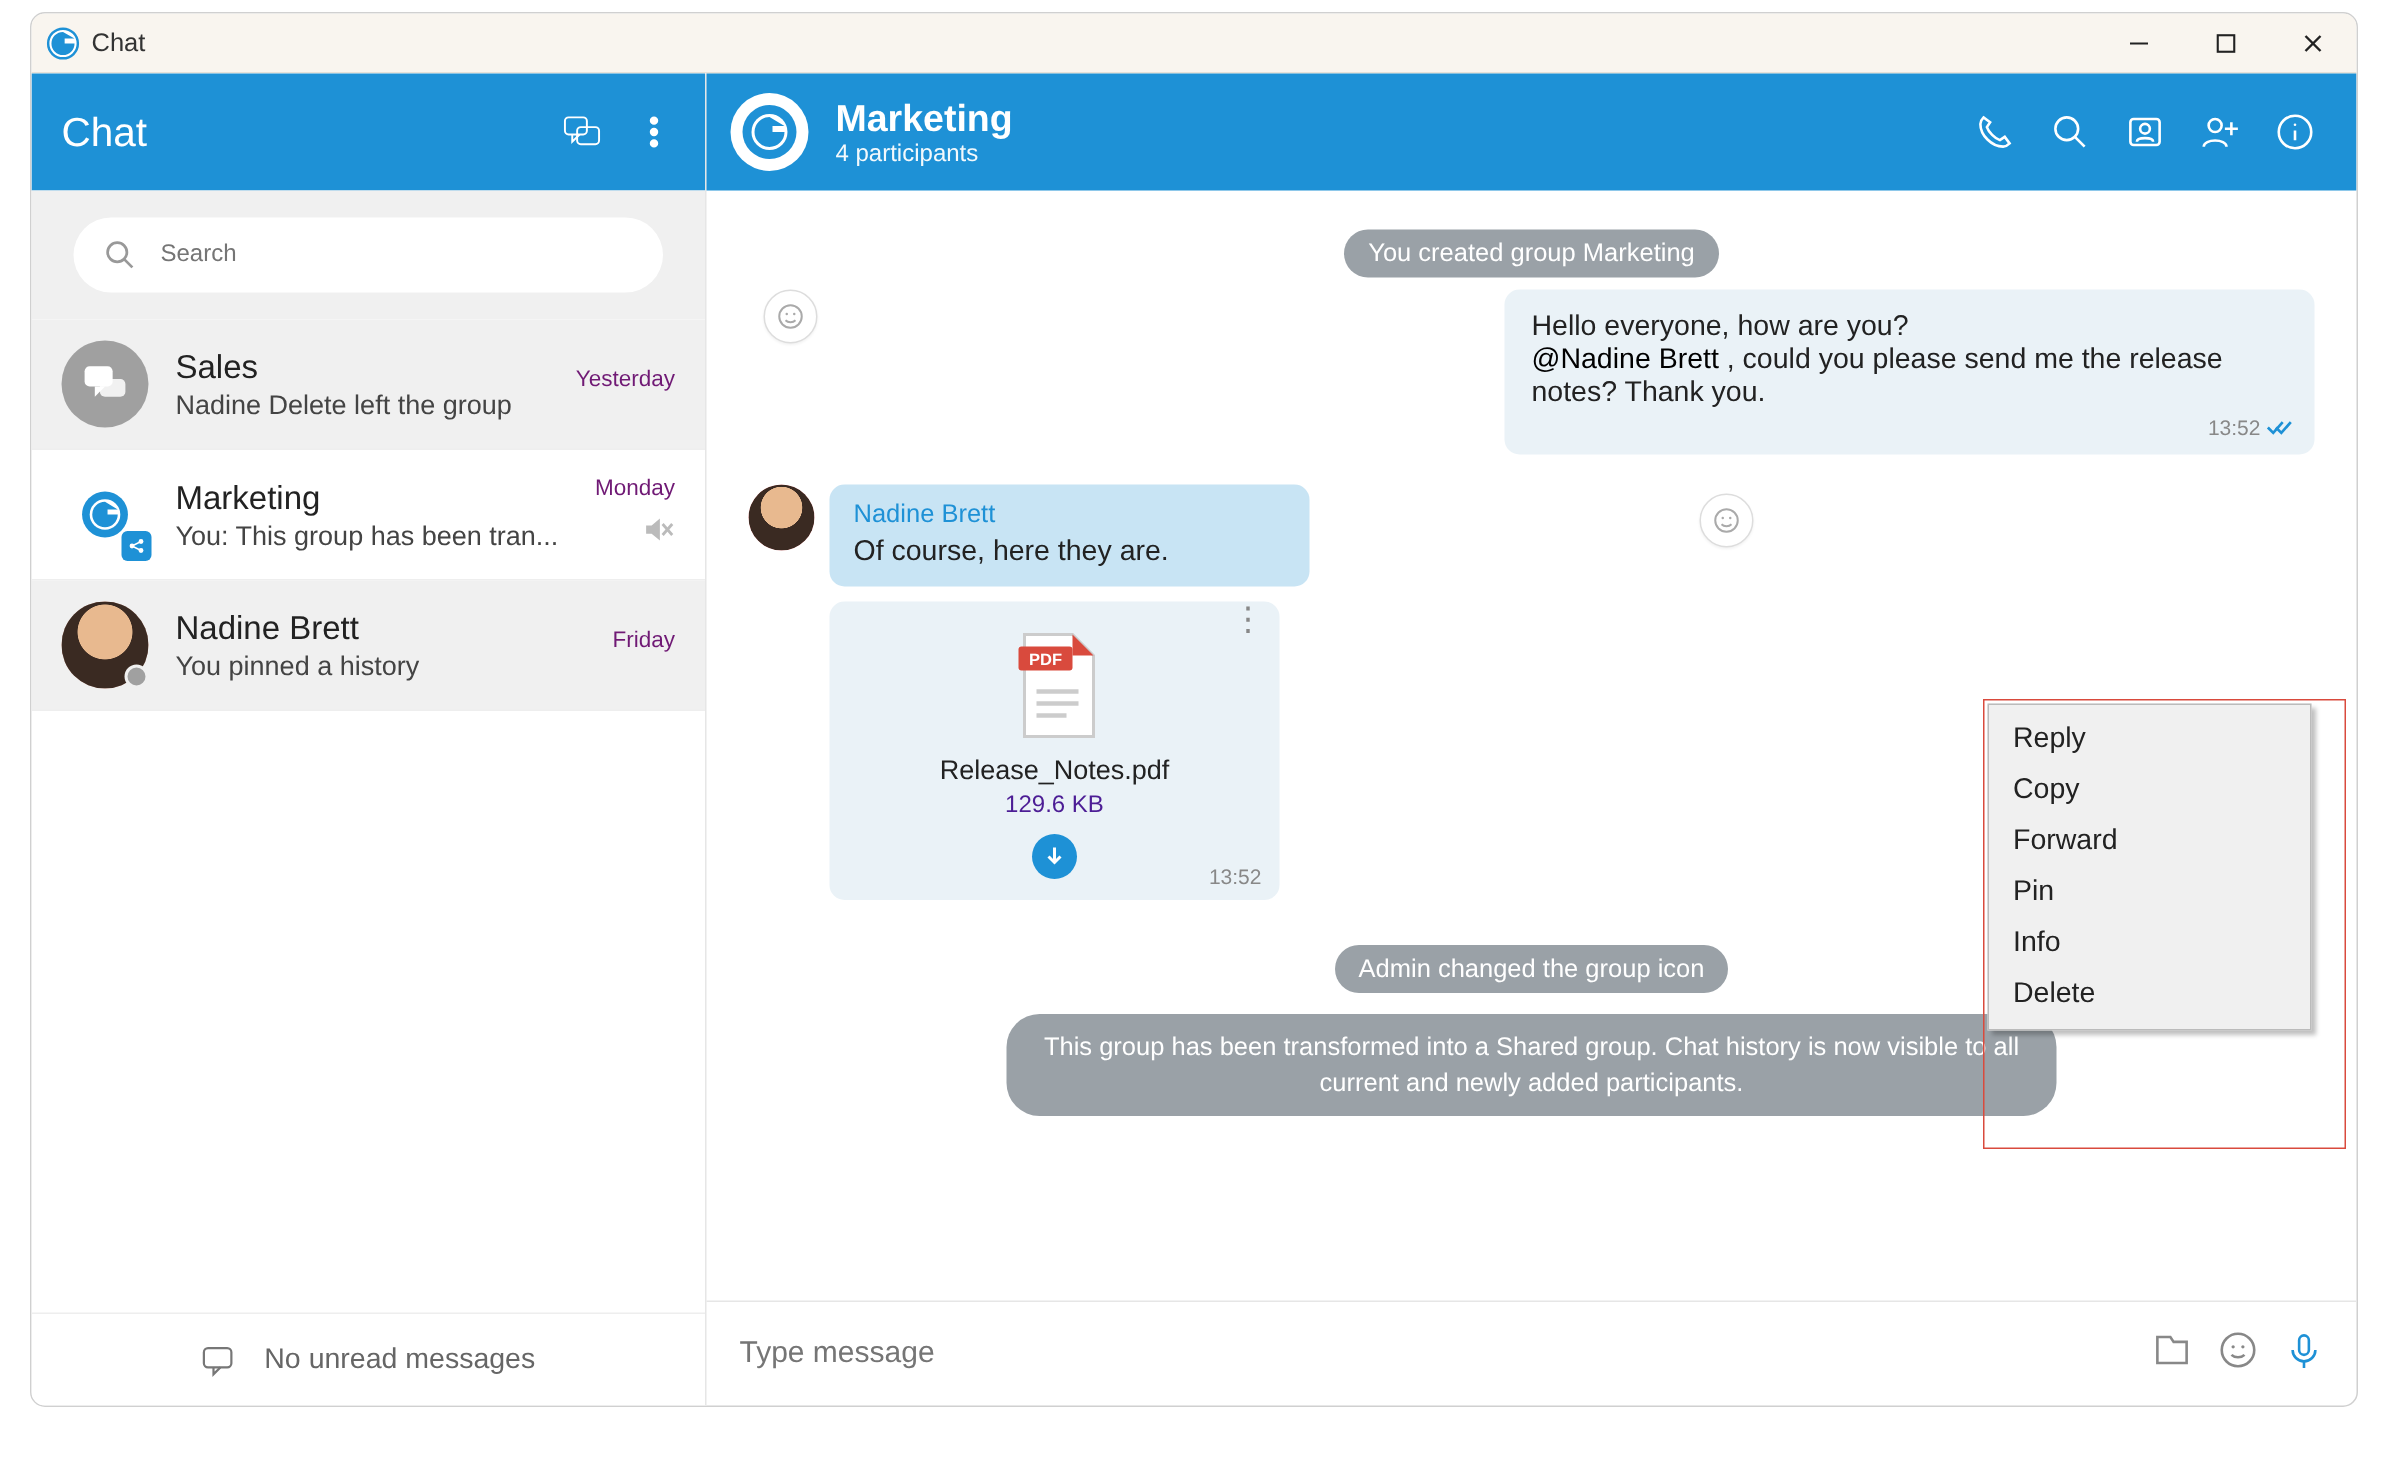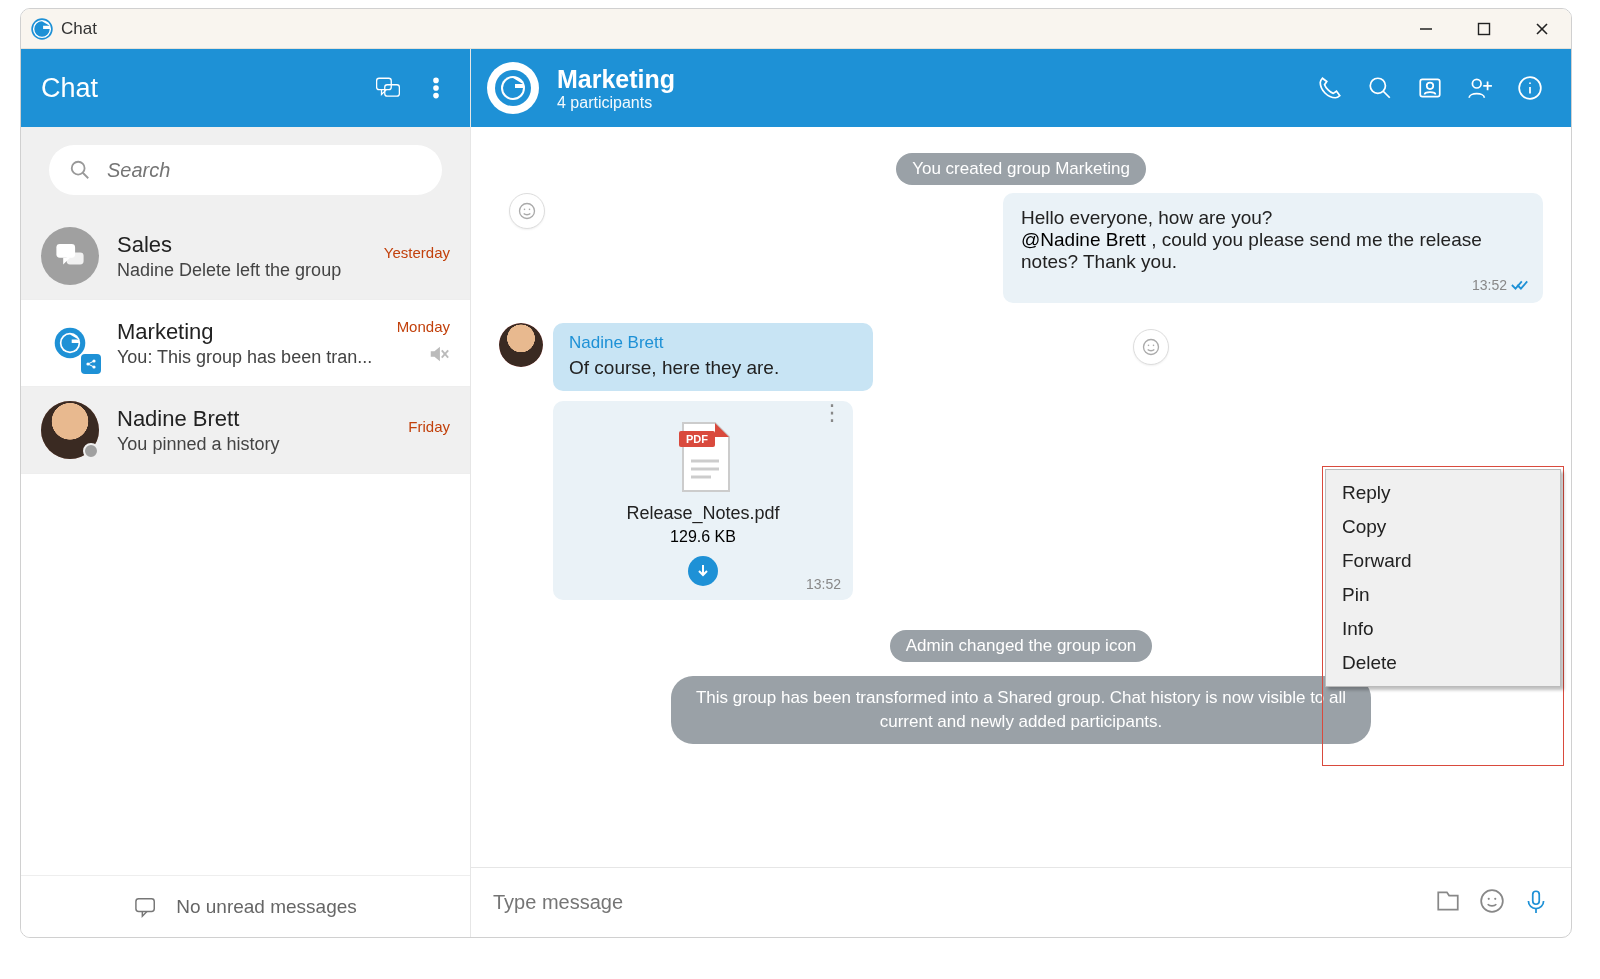--- a/index.html
+++ b/index.html
@@ -34,21 +34,21 @@
   .sidebar-header .label { font-size: 27px; font-weight: 400; flex: 1; }
   .sidebar-header .hicon { width: 48px; height: 48px; display: flex; align-items: center; justify-content: center; }
   .sidebar-header .hicon svg { width: 26px; height: 26px; stroke: #fff; fill: none; stroke-width: 1.6; }
 
   .search-wrap { padding: 18px 28px; background: #f0f0f0; }
   .search {
     background: #fff; border-radius: 26px; height: 50px; display: flex; align-items: center;
     padding: 0 20px; color: #888;
   }
   .search svg { width: 22px; height: 22px; stroke: #999; fill: none; stroke-width: 2; margin-right: 16px; }
-  .search input { border: none; outline: none; font-size: 20px; font-style: italic; color: #666; flex: 1; background: transparent; }
+  .search input { border: none; outline: none; font-size: 16px; color: #666; flex: 1; background: transparent; }
 
   .conv-list { flex: 1; overflow: auto; }
   .conv {
     display: flex; align-items: center; padding: 14px 20px; border-bottom: 1px solid #eee;
     background: #f0f0f0;
   }
   .conv.active { background: #fff; }
   .conv .avatar {
     width: 58px; height: 58px; border-radius: 50%; background: #a0a0a0; margin-right: 18px;
     display: flex; align-items: center; justify-content: center; flex-shrink: 0; position: relative;
@@ -61,21 +61,21 @@
   }
   .conv .avatar .badge svg { width: 12px; height: 12px; fill: #fff; }
   .conv .avatar .status-dot {
     position: absolute; bottom: 0; right: 0; width: 16px; height: 16px; background: #a0a0a0;
     border: 2px solid #f0f0f0; border-radius: 50%;
   }
   .conv .info { flex: 1; min-width: 0; }
   .conv .name { font-size: 22px; color: #222; margin-bottom: 2px; }
   .conv .preview { font-size: 18px; color: #444; white-space: nowrap; overflow: hidden; text-overflow: ellipsis; max-width: 260px; }
   .conv .meta { text-align: right; }
-  .conv .time { font-size: 15px; color: #c2410c; margin-bottom: 8px; }
+  .conv .time { font-size: 15px; color: #701a75; margin-bottom: 8px; }
   .conv .mute svg { width: 22px; height: 22px; fill: #bbb; }
 
   .sidebar-footer {
     height: 62px; border-top: 1px solid #eee; display: flex; align-items: center; justify-content: center;
     color: #666; font-size: 19px; gap: 18px;
   }
   .sidebar-footer svg { width: 24px; height: 22px; stroke: #777; fill: none; stroke-width: 1.6; }
 
   
   .main { flex: 1; display: flex; flex-direction: column; }
@@ -135,31 +135,31 @@
   }
   .bubble-in .sender { color: #1e91d6; font-size: 17px; margin-bottom: 4px; }
 
   .attachment {
     background: #eaf2f7; border-radius: 10px; padding: 14px; width: 300px; margin-top: 10px; margin-left: 54px;
     position: relative;
   }
   .attachment .dots { position: absolute; top: 8px; right: 10px; color: #888; font-size: 22px; line-height: 8px; }
   .attachment .fileicon { width: 64px; height: 72px; margin: 6px auto 10px auto; position: relative; }
   .attachment .fname { text-align: center; font-size: 18px; color: #222; }
-  .attachment .fsize { text-align: center; font-size: 16px; color: #000000; margin-top: 4px; }
+  .attachment .fsize { text-align: center; font-size: 16px; color: #4c1d95; margin-top: 4px; }
   .attachment .dl {
     width: 30px; height: 30px; border-radius: 50%; background: #1e91d6; margin: 10px auto 0 auto;
     display: flex; align-items: center; justify-content: center;
   }
   .attachment .dl svg { width: 16px; height: 16px; fill: #fff; }
   .attachment .time { position: absolute; bottom: 8px; right: 12px; font-size: 14px; color: #888; }
 
   
   .ctx {
-    position: absolute; top: 342px; left: 854px; width: 236px; background: #f0f0f0;
+    position: absolute; top: 342px; left: 854px; width: 216px; background: #f0f0f0;
     border: 1px solid #bbb; box-shadow: 3px 3px 3px rgba(0,0,0,.25); padding: 6px 0;
   }
   .ctx-outline {
     position: absolute; top: 339px; left: 851px; width: 242px; height: 300px;
     border: 1.5px solid #d94a3d; pointer-events: none;
   }
   .ctx .item { padding: 6px 16px; font-size: 19px; color: #222; cursor: default; }
 
   
   .composer {

